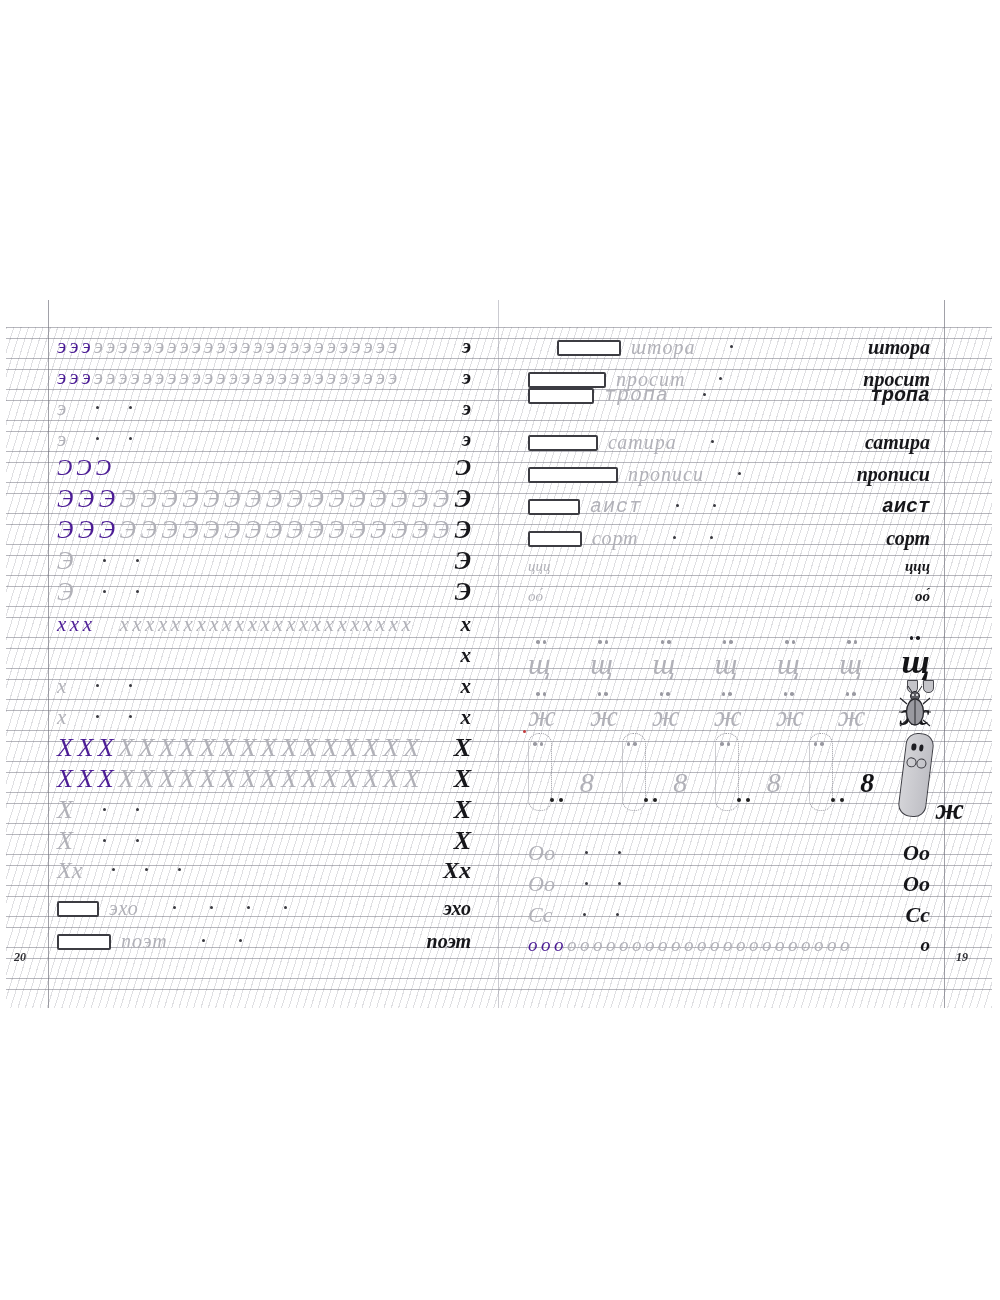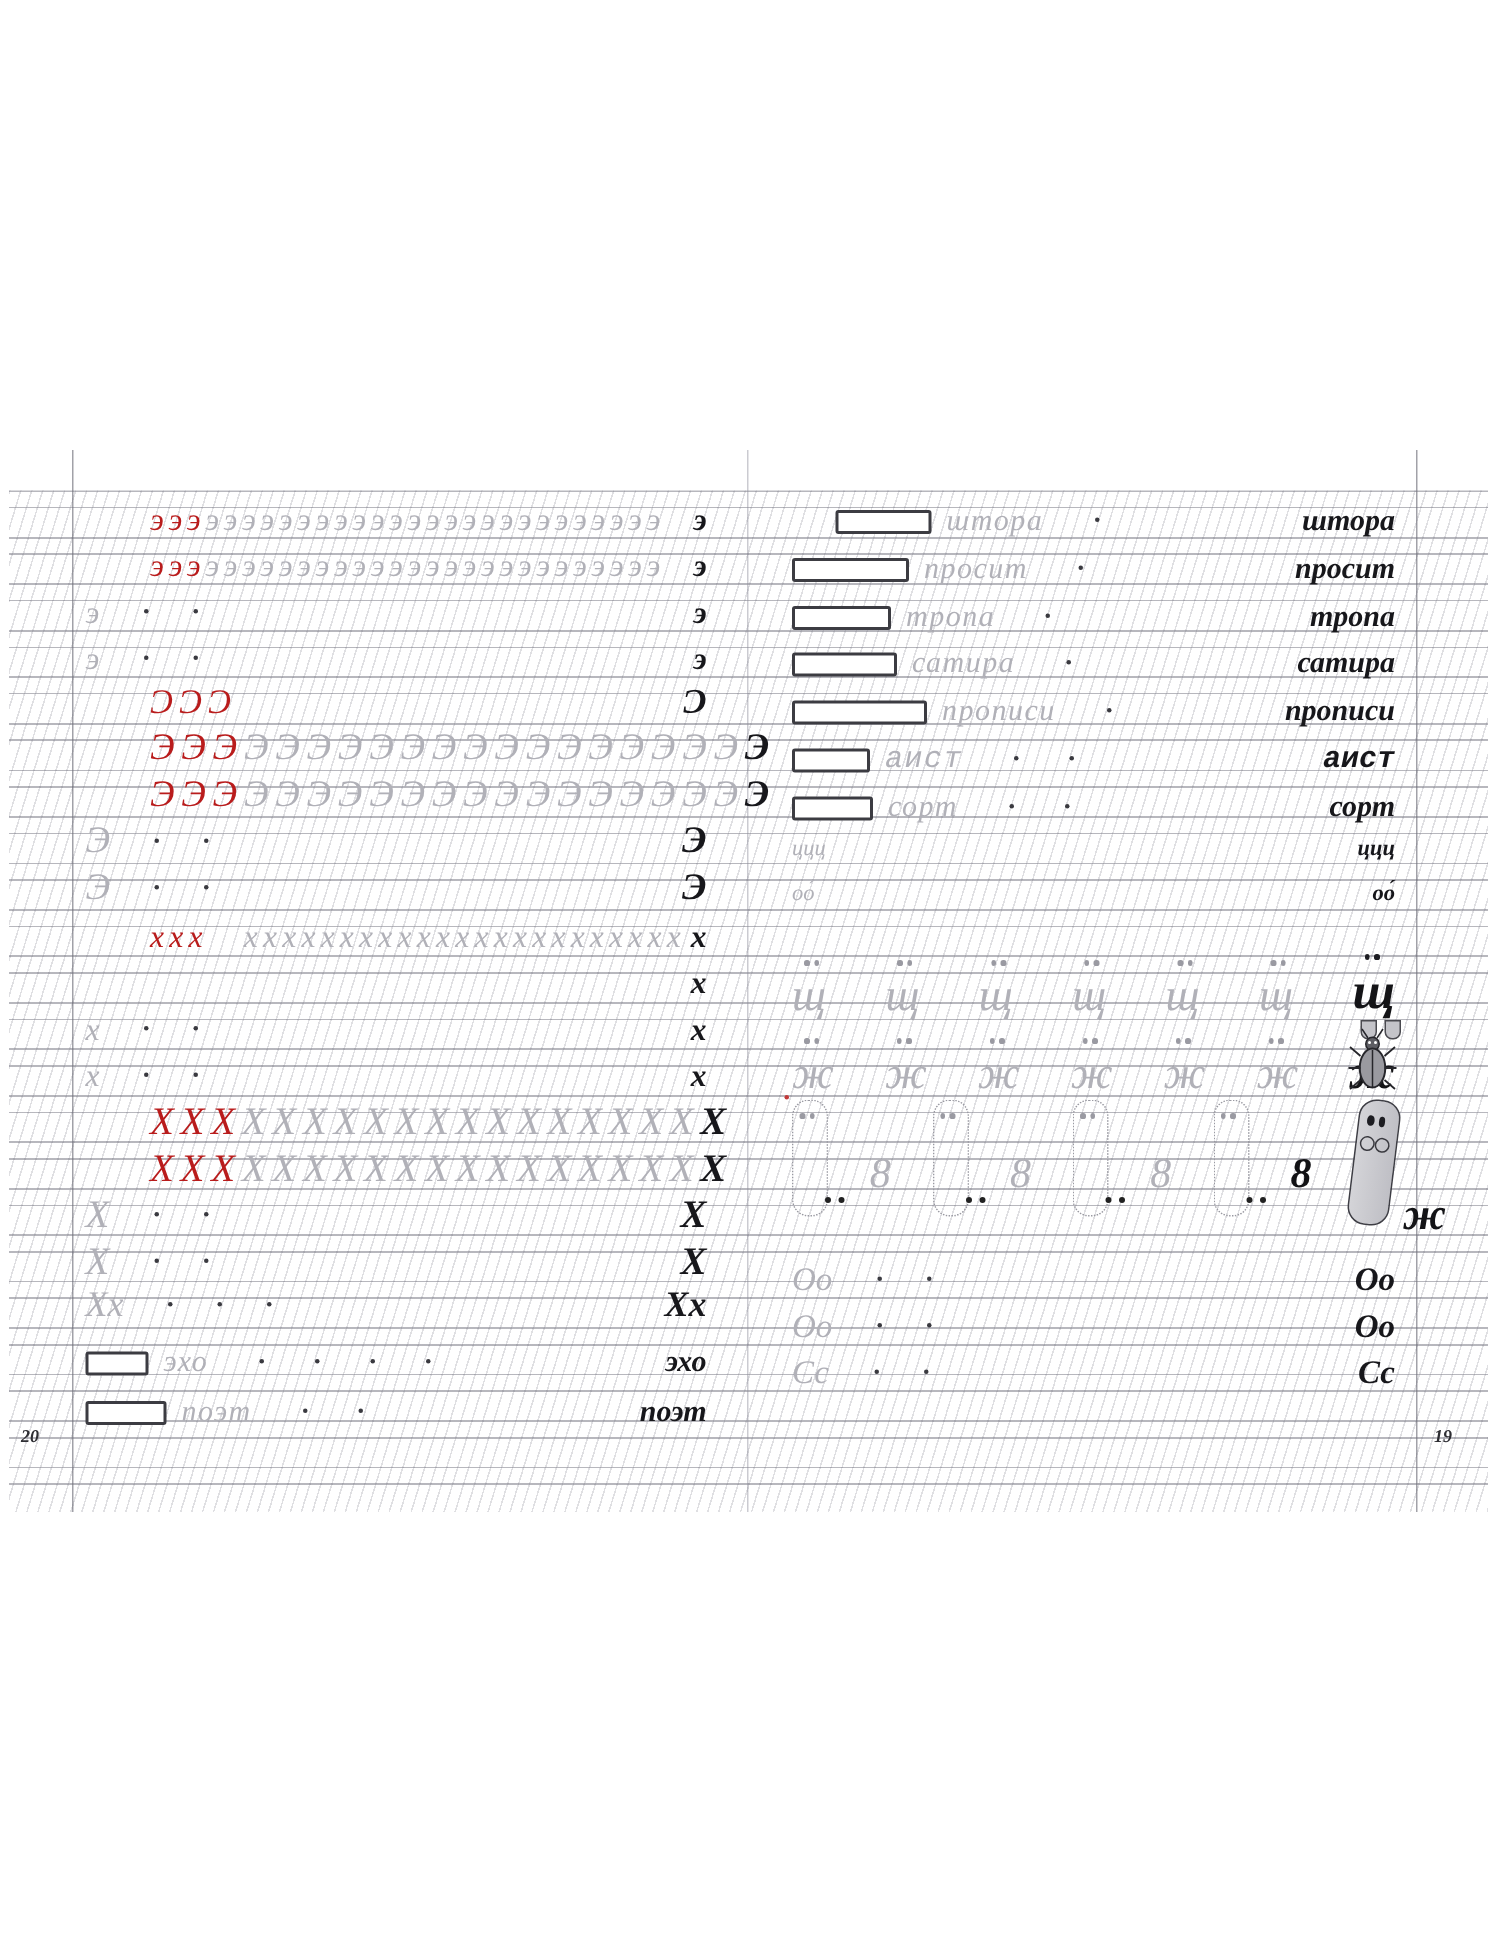--- a/index.html
+++ b/index.html
@@ -19,21 +19,21 @@
         transparent 1px, transparent 7px);
   }
   .vline{position:absolute;top:300px;height:708px;width:1px;background:rgba(110,110,122,0.65);}
   .vline.spine{background:rgba(140,140,152,0.45);}
   .page{position:absolute;top:327px;height:681px;}
   .page-left{left:57px;width:414px;}
   .page-right{left:528px;width:402px;}
   .row{position:absolute;left:0;right:0;display:flex;align-items:baseline;
        font-style:italic;white-space:nowrap;}
   .trace{color:#b1b1b8;}
-  .boldtrace{color:#b91c1c;margin-left:43px;}
+  .boldtrace{color:#4c1d95;}
   .model{margin-left:auto;color:#17171b;font-weight:bold;}
   .dot{display:inline-block;width:3px;height:3px;border-radius:50%;
        background:#3a3a40;align-self:center;margin-bottom:2px;}
   .wbox{display:inline-block;height:12px;border:2px solid #3c3c42;border-radius:2px;
         background:#fff;align-self:center;margin-right:10px;flex:none;}
   .unitwrap{position:relative;display:inline-block;}
   .eyes{position:absolute;top:-7px;left:8px;display:flex;gap:3px;}
   .eyes i{width:3.5px;height:3.5px;background:#9a9aa2;border-radius:50%;}
   .eyes.dark i{background:#1d1d22;}
   .feet{position:absolute;bottom:-12px;left:5px;display:flex;gap:5px;}
@@ -189,21 +189,21 @@
         <span class="trace" style="letter-spacing: 1px;">штора</span>
         <span class="dot" style="margin-left: 34px;"></span>
         <span class="model">штора</span>
       </div>
       <div class="row" style="top: 41px; font-size: 20px;">
         <span class="wbox" style="width: 74px;"></span>
         <span class="trace" style="letter-spacing: 1px;">просит</span>
         <span class="dot" style="margin-left: 34px;"></span>
         <span class="model">просит</span>
       </div>
-      <div class="row" style="top: 73px; font-size: 20px;">
+      <div class="row" style="top: 57px; font-size: 20px; font-family: Liberation Mono, monospace;">
         <span class="wbox" style="width: 62px;"></span>
         <span class="trace" style="letter-spacing: 1px;">тропа</span>
         <span class="dot" style="margin-left: 34px;"></span>
         <span class="model">тропа</span>
       </div>
       <div class="row" style="top: 104px; font-size: 20px;">
         <span class="wbox" style="width: 66px;"></span>
         <span class="trace" style="letter-spacing: 1px;">сатира</span>
         <span class="dot" style="margin-left: 34px;"></span>
         <span class="model">сатира</span>
@@ -369,17 +369,22 @@
         <span class="dot" style="margin-left: 30px;"></span>
         <span class="dot" style="margin-left: 30px;"></span>
         <span class="model">Оо</span>
       </div>
       <div class="row" style="top: 575px; font-size: 22px;">
         <span class="trace">Сс</span>
         <span class="dot" style="margin-left: 30px;"></span>
         <span class="dot" style="margin-left: 30px;"></span>
         <span class="model">Сс</span>
       </div>
+      <div class="row" style="top: 607px; font-size: 19px;">
+        <span class="boldtrace" style="letter-spacing: 3.5px;">ооо</span>
+        <span class="trace" style="letter-spacing: 3.5px;">оооооооооооооооооооооо</span>
+        <span class="model">о</span>
+      </div>
     </div>
 
   <span class="pagenum" style="left:14px;top:950px;">20</span>
   <span class="pagenum" style="left:956px;top:950px;">19</span>
 </div>
 
 </body></html>

